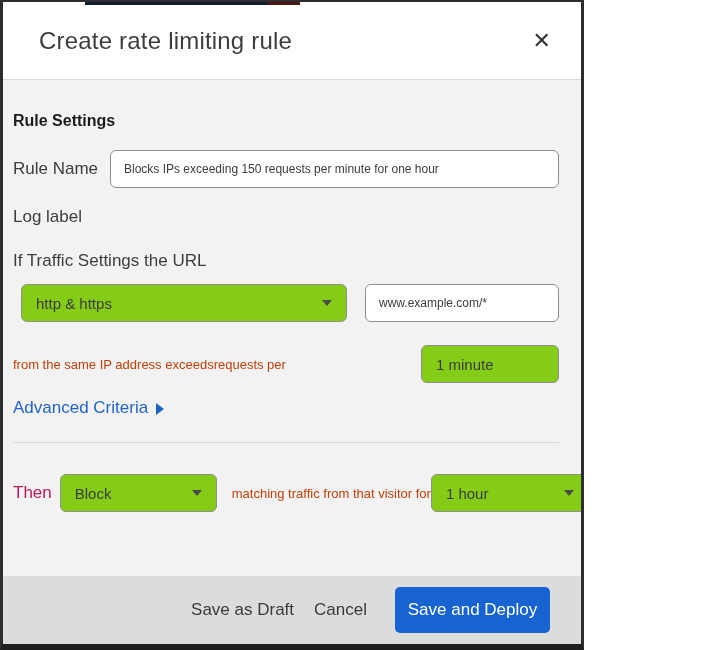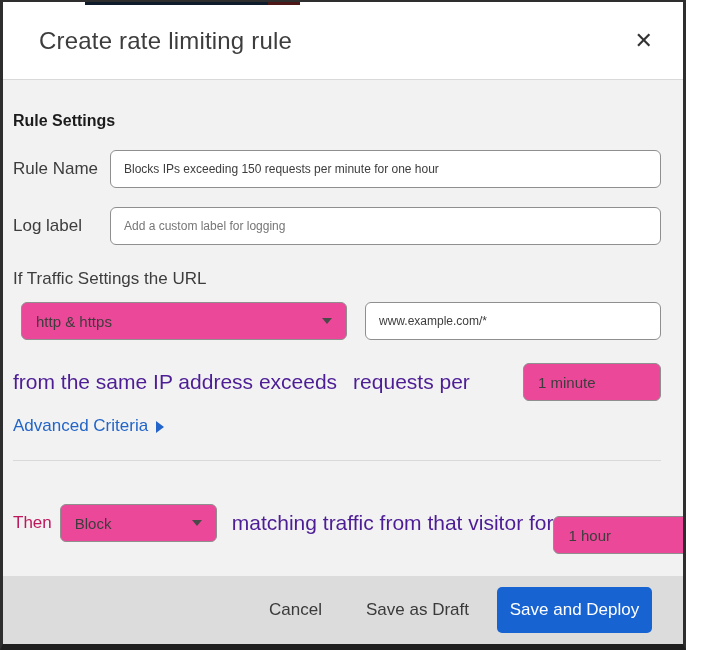--- a/index.html
+++ b/index.html
@@ -3,21 +3,21 @@
 <meta charset="utf-8">
 <style>
   * { margin: 0; padding: 0; box-sizing: border-box; }
   html, body { width: 722px; height: 650px; }
   body {
     font-family: "Liberation Sans", sans-serif;
     background: #ffffff;
   }
   .screen {
     position: relative;
-    width: 686px;
+    width: 584px;
     height: 650px;
     background: #ffffff;
     border-left: 3px solid #2e2e2e;
     border-right: 3px solid #2e2e2e;
     border-top: 2px solid #2e2e2e;
     border-bottom: 6px solid #1f1f1f;
     display: flex;
     flex-direction: column;
     overflow: hidden;
   }
@@ -97,21 +97,21 @@
   .grow { flex: 1 1 auto; }
 
   .intro-text {
     margin-top: 24px;
     font-size: 17px;
     color: #3d3d3d;
   }
   .row-protocol { margin-top: 13px; }
   .select {
     height: 38px;
-    background: #ec4899;
+    background: #84cc16;
     border: 1px solid #8f8f8f;
     border-radius: 6px;
     display: flex;
     align-items: center;
     padding: 0 14px;
     cursor: pointer;
   }
   .select-value {
     font-size: 15px;
     color: #3d3d3d;
@@ -121,23 +121,23 @@
     width: 0; height: 0;
     border-left: 5px solid transparent;
     border-right: 5px solid transparent;
     border-top: 6px solid #4a4a4a;
     margin-left: 10px;
   }
   .protocol-select { margin-left: 8px; flex: 0 0 326px; }
   .url-input { margin-left: 18px; }
 
   .row-threshold { margin-top: 23px; }
-  .inline-text { font-size: 21px; color: #4c1d95; white-space: nowrap; }
+  .inline-text { font-size: 13px; color: #c2410c; white-space: nowrap; }
   .requests-input { flex: 0 0 140px; margin-left: 9px; }
-  .mid-text { margin-left: 16px; }
+  .mid-text { margin-left: 0; }
   .period-select { flex: 0 0 138px; margin-left: auto; }
 
   .advanced-row {
     margin-top: 15px;
     display: inline-flex;
     align-items: center;
     cursor: pointer;
     text-decoration: none;
   }
   .advanced-label {
@@ -154,21 +154,21 @@
   }
   .divider {
     border: none;
     border-top: 1px solid #d9d9d9;
     margin-top: 24px;
   }
   .row-action { margin-top: 31px; }
   .then-label { font-size: 17px; color: #be185d; }
   .action-select { flex: 0 0 157px; margin-left: 8px; gap: 16px; }
   .action-mid { margin-left: 15px; }
-  .duration-select { flex: 0 0 158px; margin-left: auto; margin-top: 24px; }
+  .duration-select { flex: 0 0 158px; margin-left: auto; }
 
   
   .modal-footer {
     flex: 0 0 68px;
     background: #dcdcdc;
     display: flex;
     align-items: center;
     justify-content: flex-end;
     padding-right: 31px;
   }
@@ -210,21 +210,20 @@
   <div class="modal-body">
     <div class="section-heading">Rule Settings</div>
 
     <div class="form-row row-rule-name">
       <label class="field-label">Rule Name</label>
       <input class="text-input grow" type="text" value="Blocks IPs exceeding 150 requests per minute for one hour" style="">
     </div>
 
     <div class="form-row row-log-label">
       <label class="field-label">Log label</label>
-      <input class="text-input grow" type="text" placeholder="Add a custom label for logging" style="">
     </div>
 
     <div class="intro-text">If Traffic Settings the URL</div>
 
     <div class="form-row row-protocol">
       <div class="select protocol-select" role="combobox">
         <span class="select-value">http &amp; https</span>
         <span class="caret"></span>
       </div>
       <input class="text-input grow url-input" type="text" value="www.example.com/*" style="">
@@ -254,17 +253,17 @@
       </div>
       <span class="inline-text action-mid">matching traffic from that visitor for</span>
       <div class="select duration-select" role="combobox">
         <span class="select-value">1 hour</span>
         <span class="caret"></span>
       </div>
     </div>
   </div>
 
   <div class="modal-footer">
+    <button class="text-btn btn-save-draft">Save as Draft</button>
     <button class="text-btn btn-cancel">Cancel</button>
-    <button class="text-btn btn-save-draft">Save as Draft</button>
     <button class="primary-btn">Save and Deploy</button>
   </div>
 </div>
 
 </body></html>

